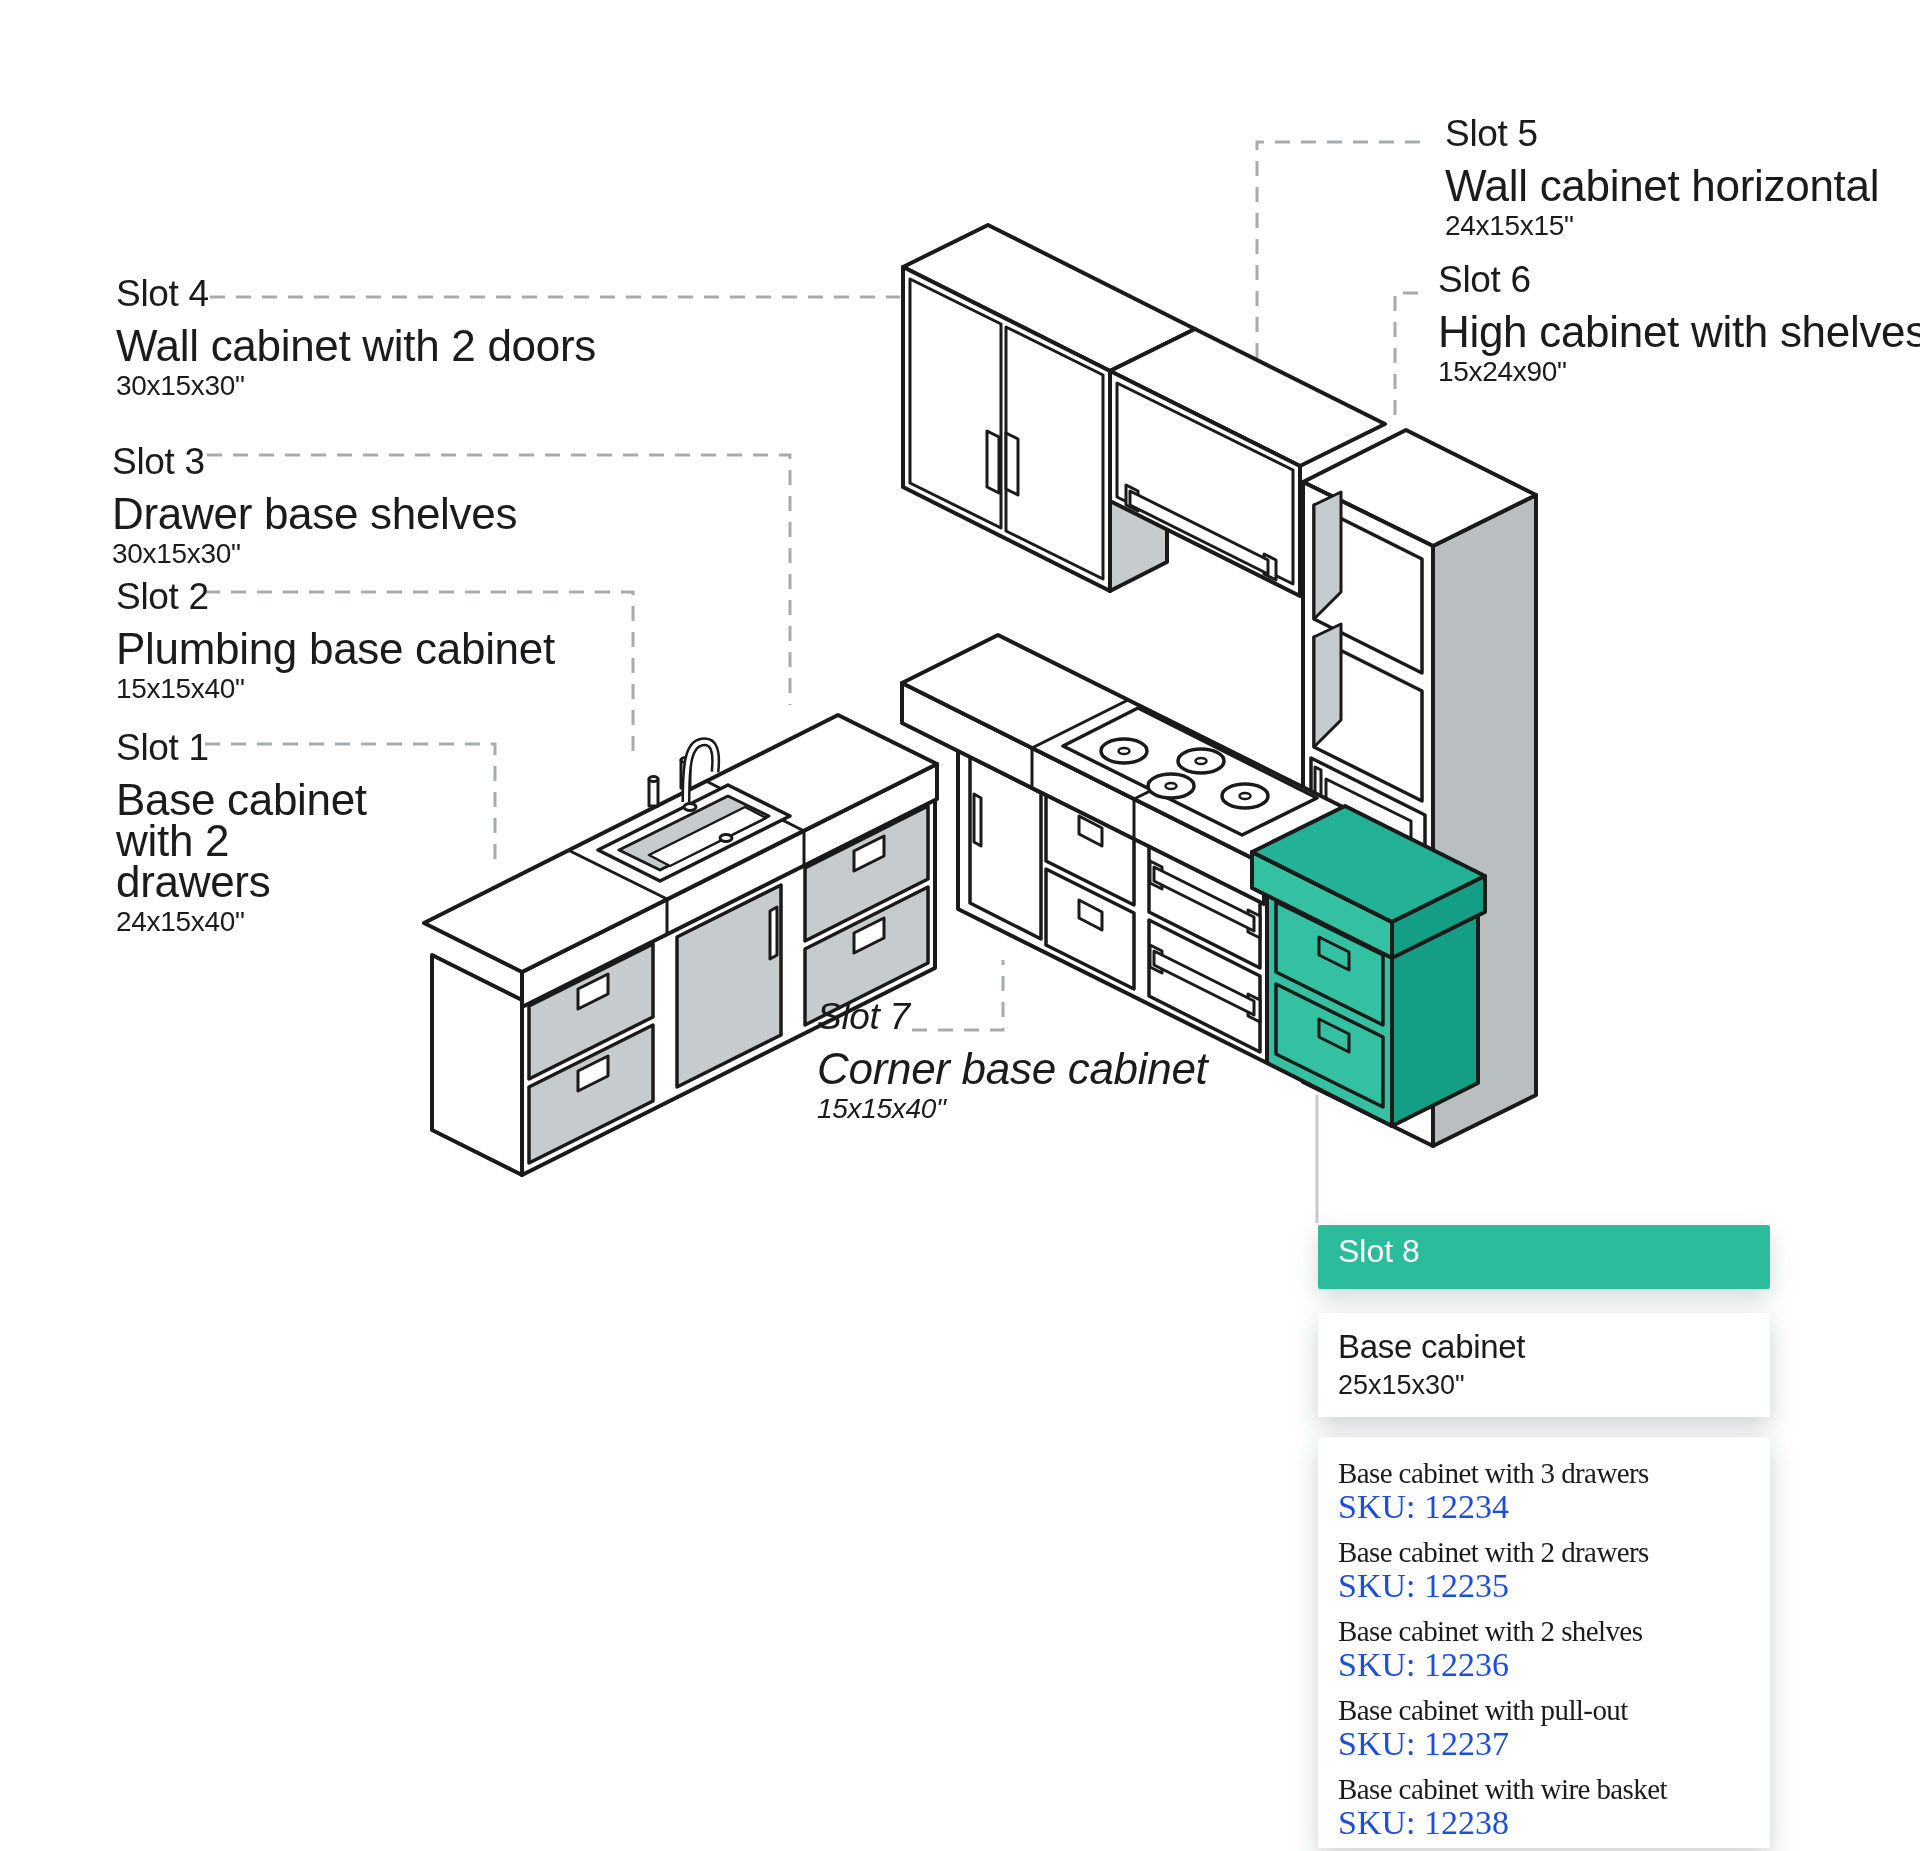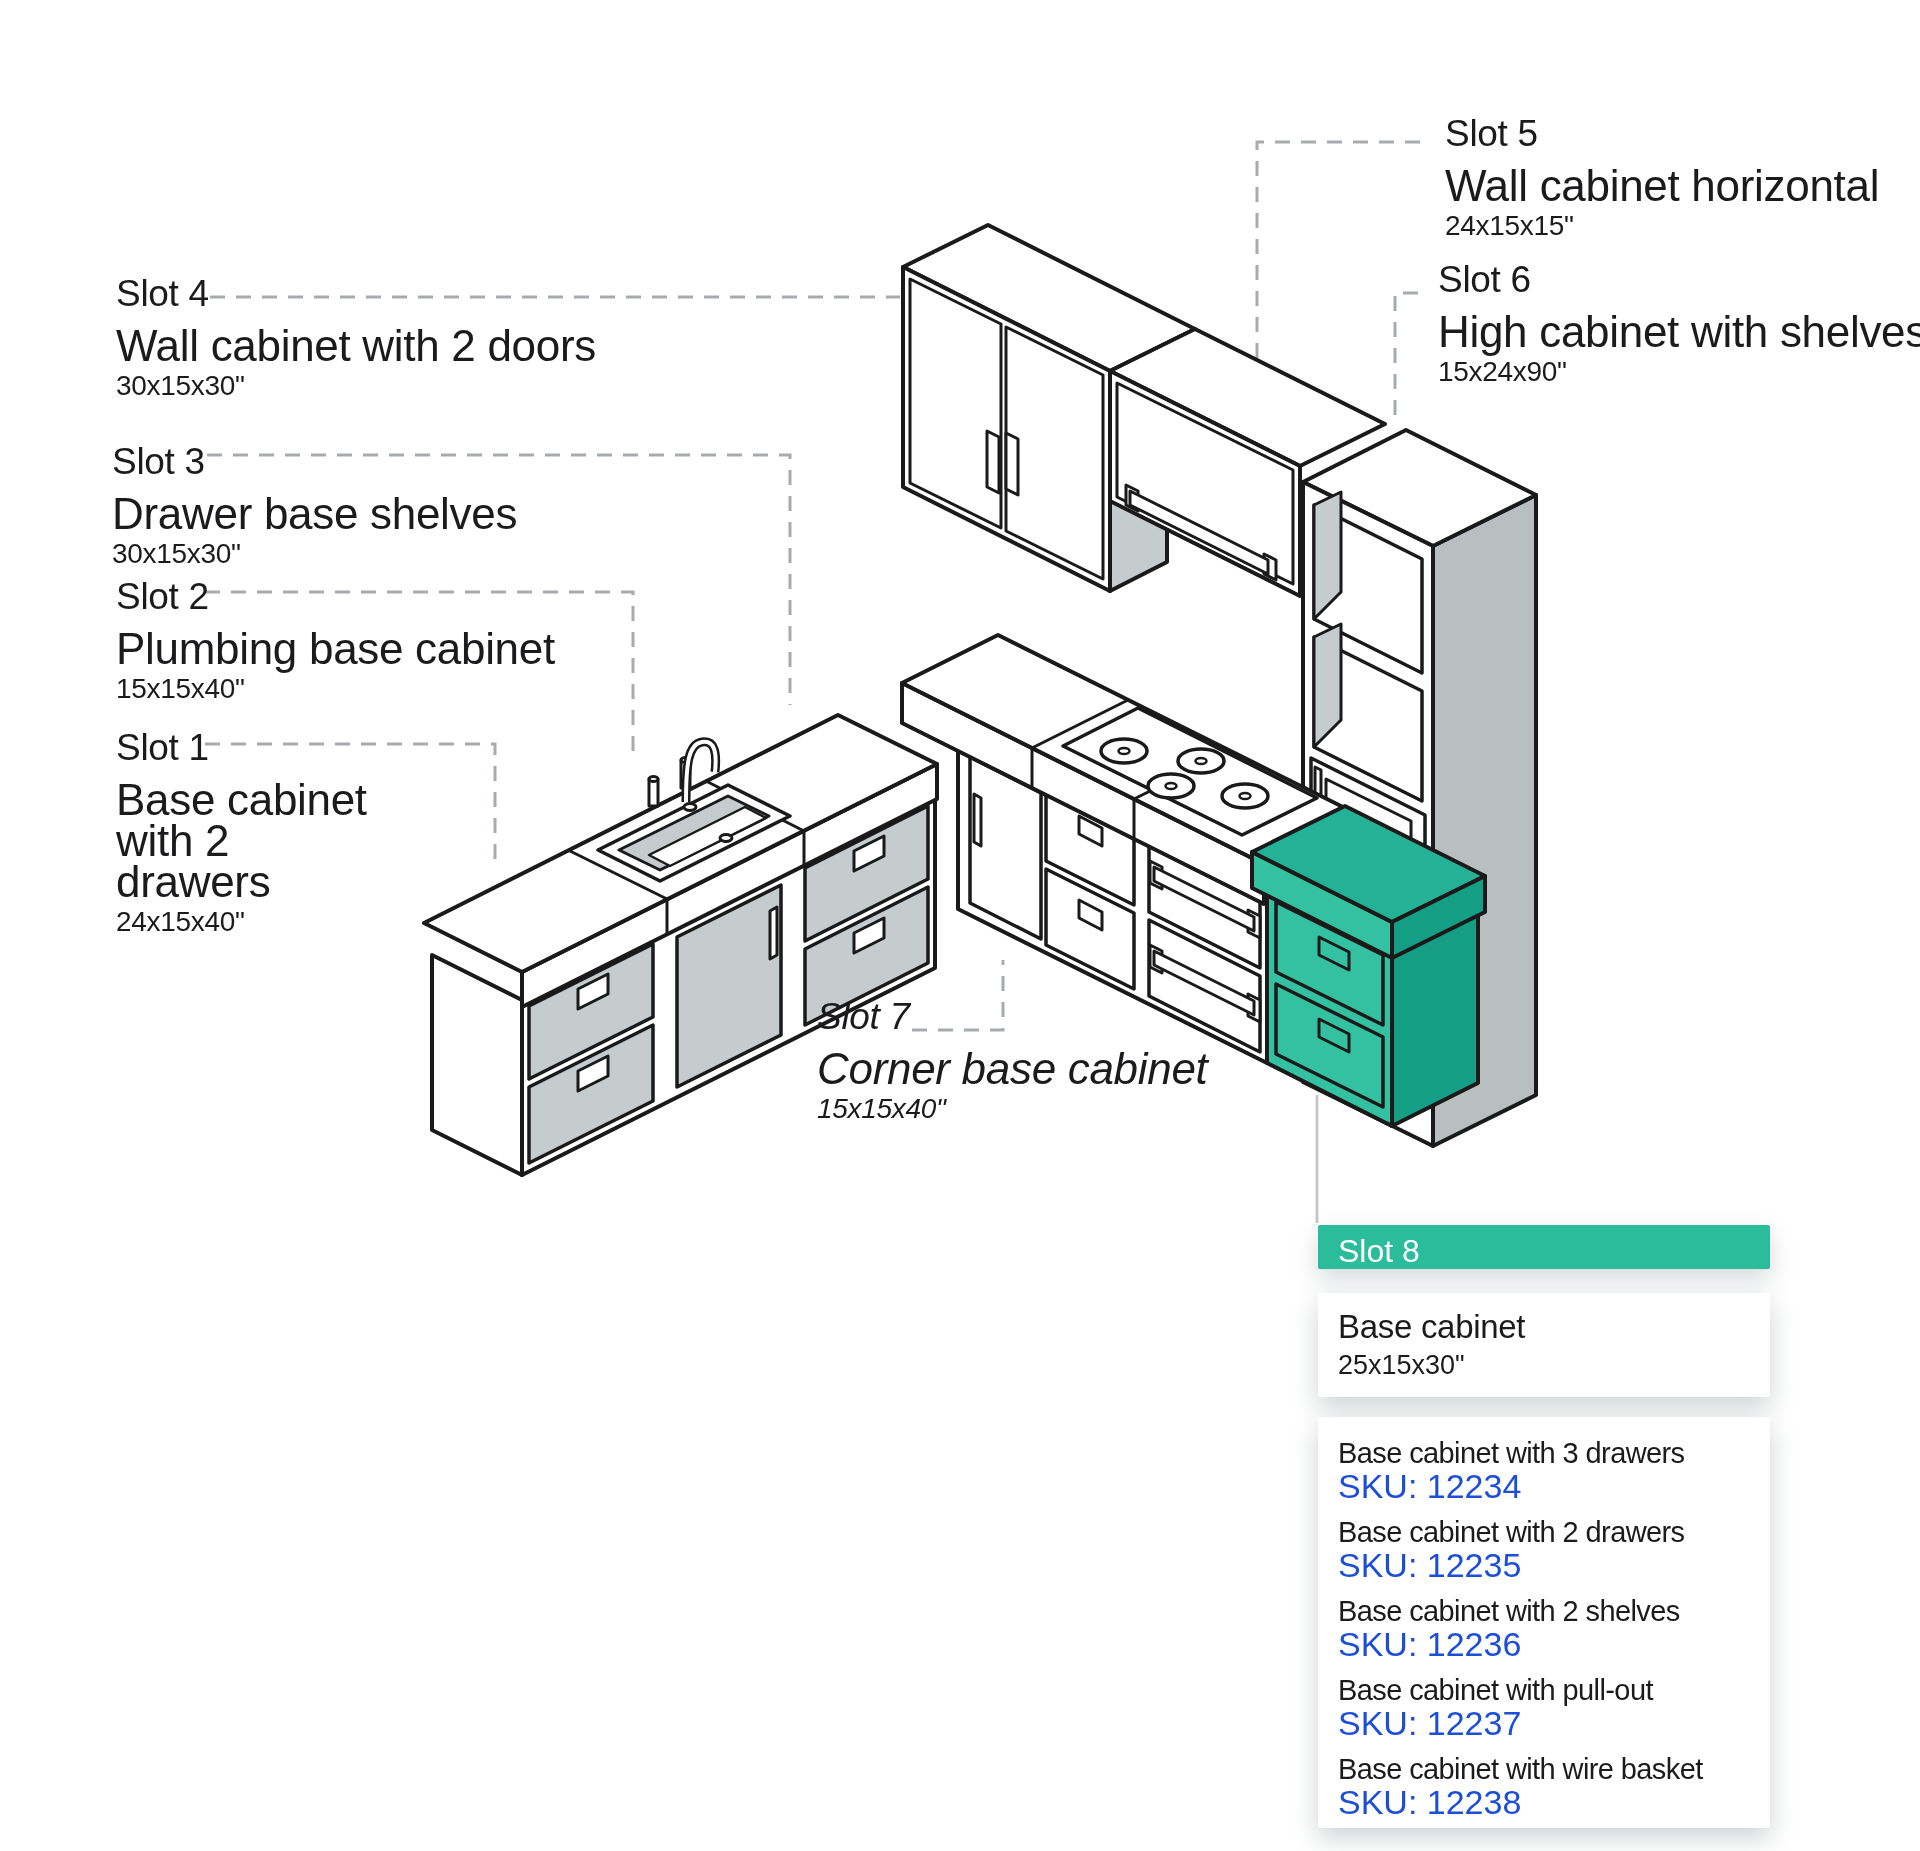--- a/index.html
+++ b/index.html
@@ -6,29 +6,29 @@
   .page{position:relative;width:1920px;height:1851px;background:#ffffff;overflow:hidden;
         font-family:"Liberation Sans", sans-serif;color:#1b1b1d;}
   svg{position:absolute;left:0;top:0;}
   .slot-label{position:absolute;letter-spacing:-0.3px;}
   .slot-title{font-size:37px;line-height:44px;}
   .slot-desc{font-size:44px;line-height:41px;margin-top:9px;white-space:nowrap;}
   .slot-label.wrap .slot-desc{white-space:normal;}
   .slot-dims{font-size:28px;line-height:34px;margin-top:3px;}
   
   .panel{position:absolute;left:1318px;top:1225px;width:452px;}
-  .panel-header{height:44px;background:#2bbc9c;color:#ffffff;font-size:32px;line-height:52px;
+  .panel-header{height:64px;background:#2bbc9c;color:#ffffff;font-size:32px;line-height:52px;
         padding-left:20px;box-sizing:border-box;border-radius:2px;
         box-shadow:0 10px 24px rgba(110,120,125,0.28);}
   .panel-card{background:#ffffff;border-radius:2px;box-shadow:0 10px 26px rgba(110,120,125,0.33);
         padding:14px 20px 16px 20px;box-sizing:border-box;}
   .card-selected{margin-top:24px;}
   .sel-name{font-size:33px;line-height:40px;letter-spacing:-0.3px;}
   .sel-dims{font-size:27px;line-height:32px;margin-top:2px;}
-  .card-options{margin-top:20px;padding-top:6px;padding-bottom:10px;}
+  .card-options{margin-top:20px;padding-top:6px;padding-bottom:10px;font-family:Liberation Serif, serif;}
   .option-item{padding-top:12px;cursor:pointer;}
   .opt-name{font-size:29px;line-height:36px;letter-spacing:-0.6px;white-space:nowrap;}
   .opt-sku{font-size:34px;line-height:31px;color:#1d4ed8;}
 </style>
 </head>
 <body>
 
 <div class="page">
 
   <svg width="1920" height="1851" viewBox="0 0 1920 1851">

